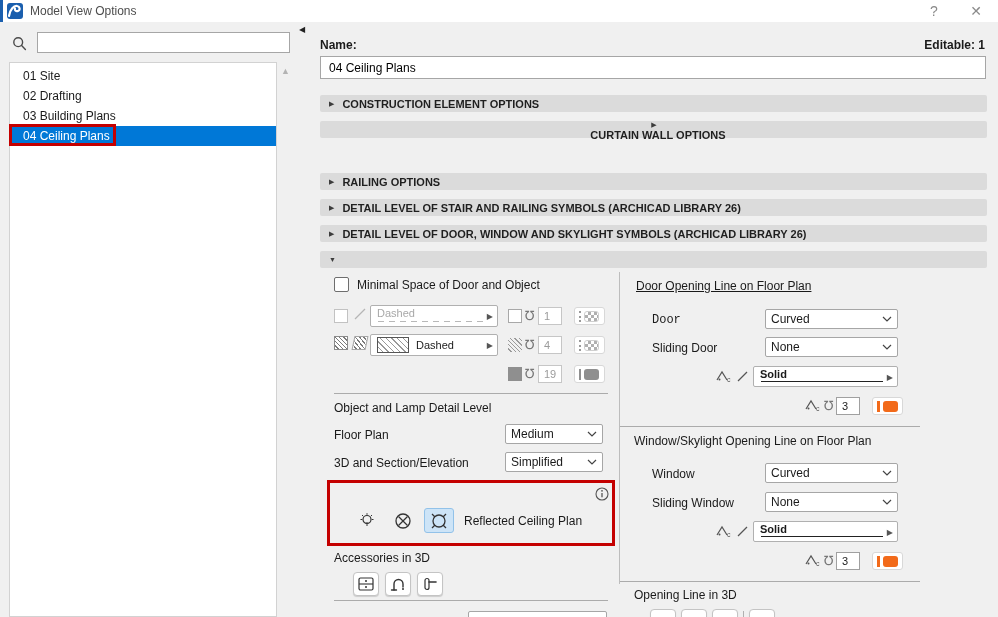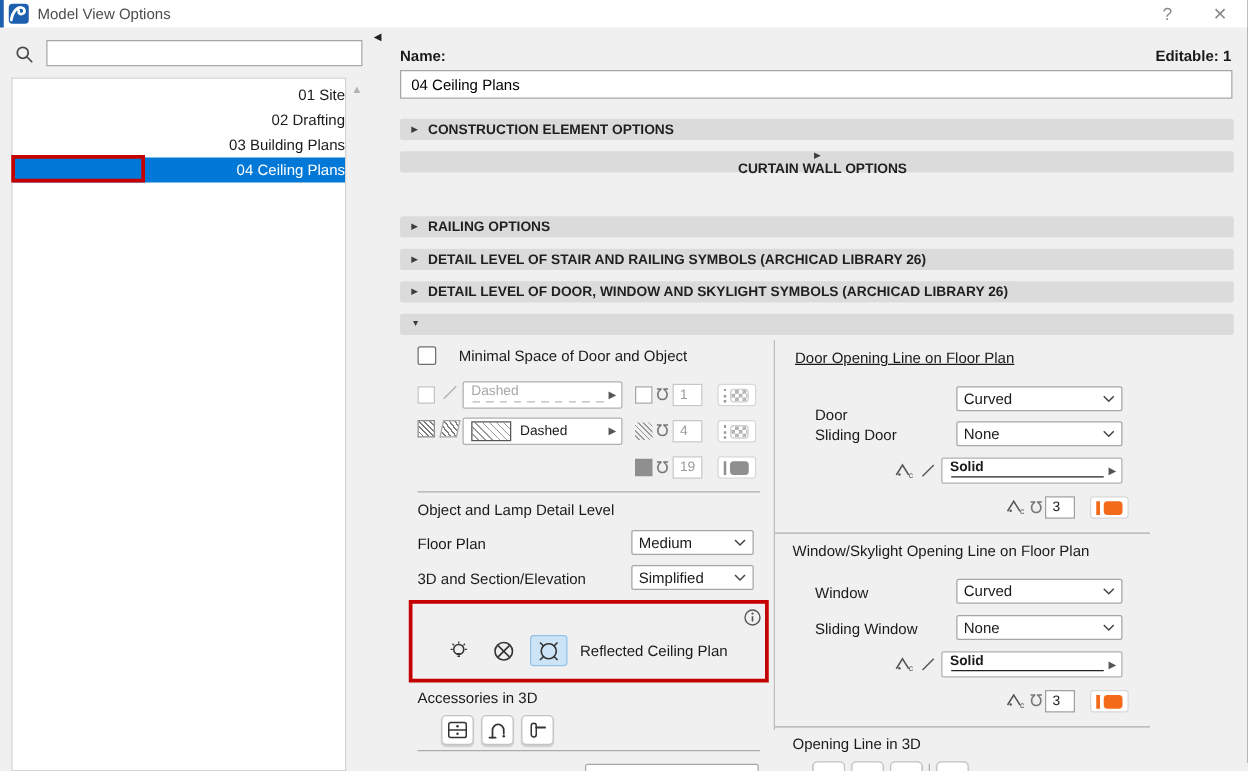--- a/index.html
+++ b/index.html
@@ -13,21 +13,21 @@
   .win-title{position:absolute;left:30px;top:4px;font-size:12px;color:#4d4d4d;}
   .win-btn{position:absolute;top:2px;width:24px;height:18px;display:flex;align-items:center;justify-content:center;
            color:#8a8a8a;font-size:14px;cursor:default;}
   
   .search-icon{position:absolute;left:12px;top:36px;}
   .search-input{position:absolute;left:37px;top:32px;width:253px;height:21px;background:#fff;
                 border:1px solid #a6a6a6;box-sizing:border-box;font-size:12px;padding:0 6px;outline:none;}
   .collapse-arrow{position:absolute;left:299px;top:25px;font-size:8px;color:#222;}
   .listbox{position:absolute;left:9px;top:62px;width:268px;height:555px;background:#fff;
            border:1px solid #d2d2d2;box-sizing:border-box;}
-  .list-item{height:20px;line-height:20px;padding-left:13px;white-space:nowrap;text-align:right;}
+  .list-item{height:20px;line-height:20px;padding-left:13px;white-space:nowrap;}
   .list-item.selected{background:#0078d7;color:#fff;}
   .scroll-up{position:absolute;left:281px;top:66px;font-size:9px;color:#b3b3b3;}
   
   .lbl{position:absolute;white-space:nowrap;}
   .semibold{font-weight:600;}
   .name-input{position:absolute;left:320px;top:56px;width:666px;height:23px;background:#fff;
               border:1px solid #a6a6a6;box-sizing:border-box;font-size:12px;padding:0 8px;outline:none;}
   
   .acc{position:absolute;left:320px;width:667px;height:17px;background:#dbdbdb;border-radius:2px;
        display:flex;align-items:center;padding-left:9px;box-sizing:border-box;font-size:11px;font-weight:bold;color:#1f1f1f;}
@@ -134,21 +134,21 @@
   <div class="acc" style="top:225px;">
       <span class="tri">▶</span>
       <span>DETAIL LEVEL OF DOOR, WINDOW AND SKYLIGHT SYMBOLS (ARCHICAD LIBRARY 26)</span>
     </div>
   <div class="acc" style="top:251px;">
       <span class="tri">▼</span>
     </div>
 
   <div class="vdivider" style="left:619px;top:272px;height:312px;"></div>
 
-  <div class="row" style="left:334px;top:277px;gap:18px;">
+  <div class="row" style="left:334px;top:277px;gap:8px;">
     <div class="checkbox"></div>
     <span>Minimal Space of Door and Object</span>
   </div>
 
   <div class="row" style="left:334px;top:307px;gap:5px;">
     <div class="sicon sq-outline dim"></div>
     <span><svg width="14" height="14" viewBox="0 0 14 14">
           <line x1="2" y1="12" x2="12" y2="2" stroke="#b5b5b5" stroke-width="1.3"></line>
         </svg></span>
   </div>
@@ -281,21 +281,21 @@
           <rect x="4" y="2.5" width="4" height="11" rx="2" fill="none" stroke="#333" stroke-width="1.2"></rect>
           <path d="M8 6 h7" stroke="#333" stroke-width="1.6" stroke-linecap="round"></path>
         </svg>
     </div>
   </div>
   <div class="divider" style="left:334px;top:600px;width:274px;"></div>
   <div class="cutoff-dd" style="left:468px;top:611px;width:139px;height:18px;"></div>
 
   <span class="lbl" style="left:636px;top:279px;text-decoration:underline;">Door Opening Line on Floor Plan</span>
 
-  <span class="lbl" style="left:652px;top:325px;">Door</span>
+  <span class="lbl" style="left:652px;top:313px;font-family:Liberation Mono, monospace;">Door</span>
   <div class="select" style="left:765px;top:309px;width:133px;">
     <span>Curved</span>
     <svg width="10" height="6" viewBox="0 0 10 6">
         <polyline points="1,1 5,5 9,1" fill="none" stroke="#444" stroke-width="1.2"></polyline>
       </svg>
   </div>
 
   <span class="lbl" style="left:652px;top:341px;">Sliding Door</span>
   <div class="select" style="left:765px;top:337px;width:133px;">
     <span>None</span>

